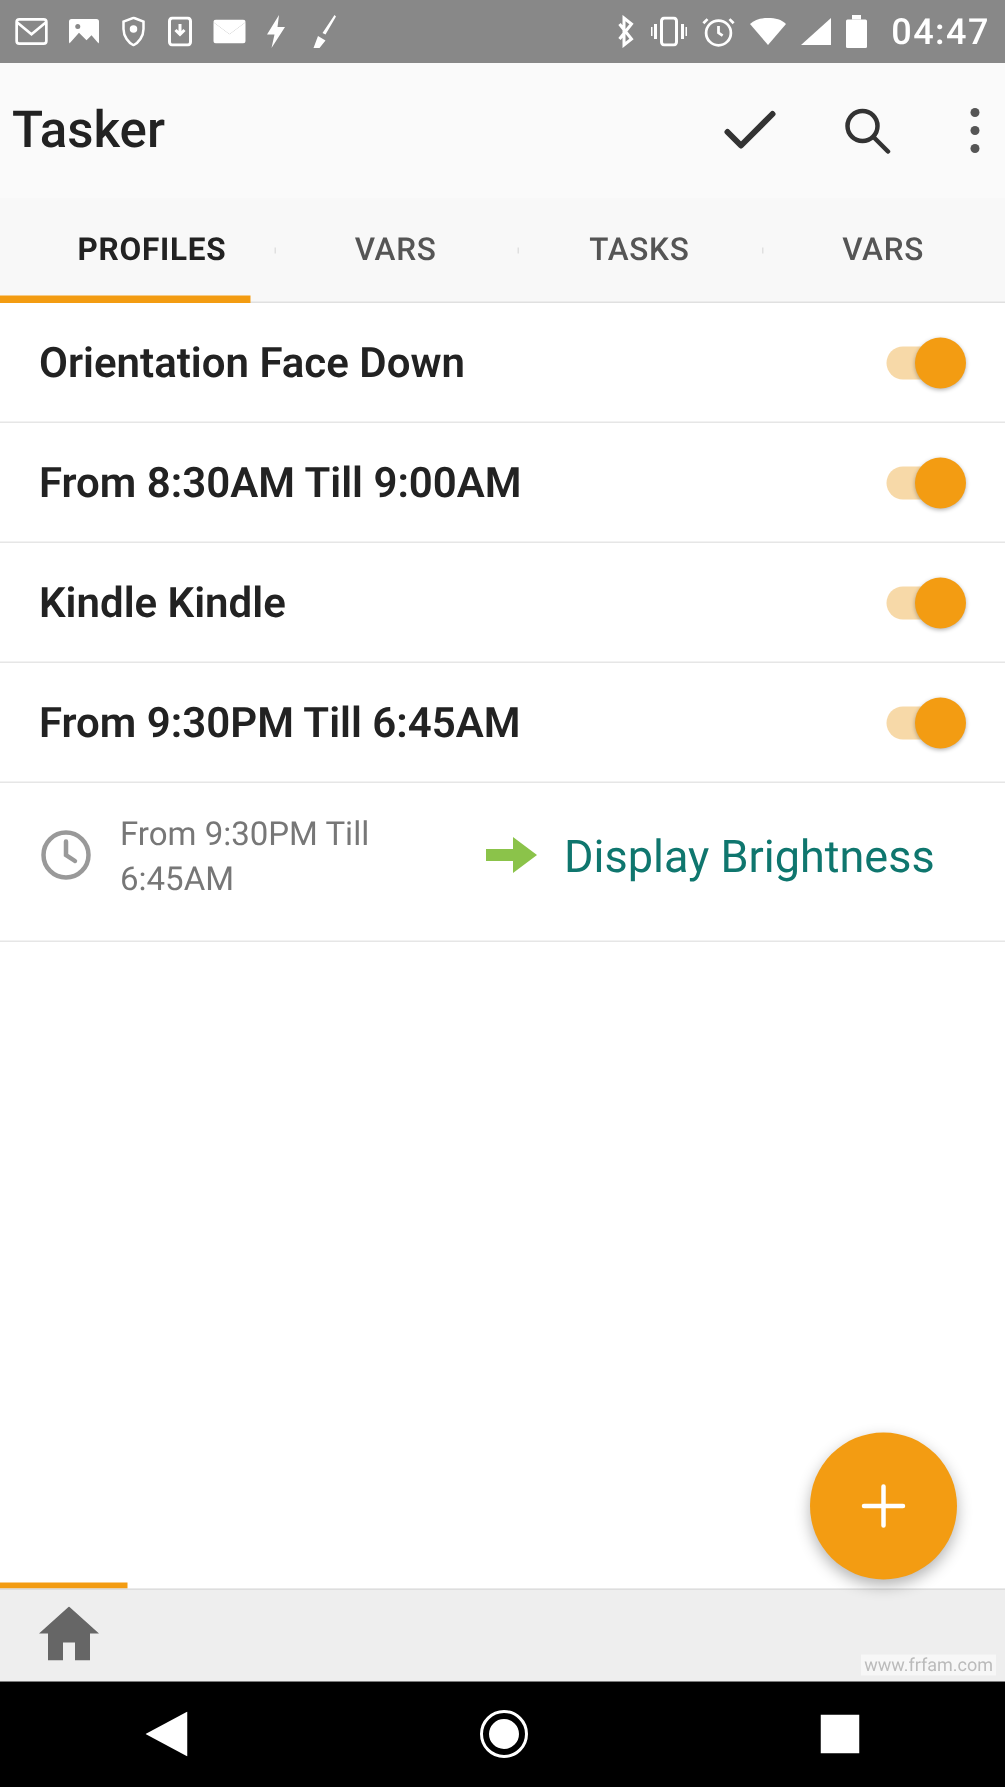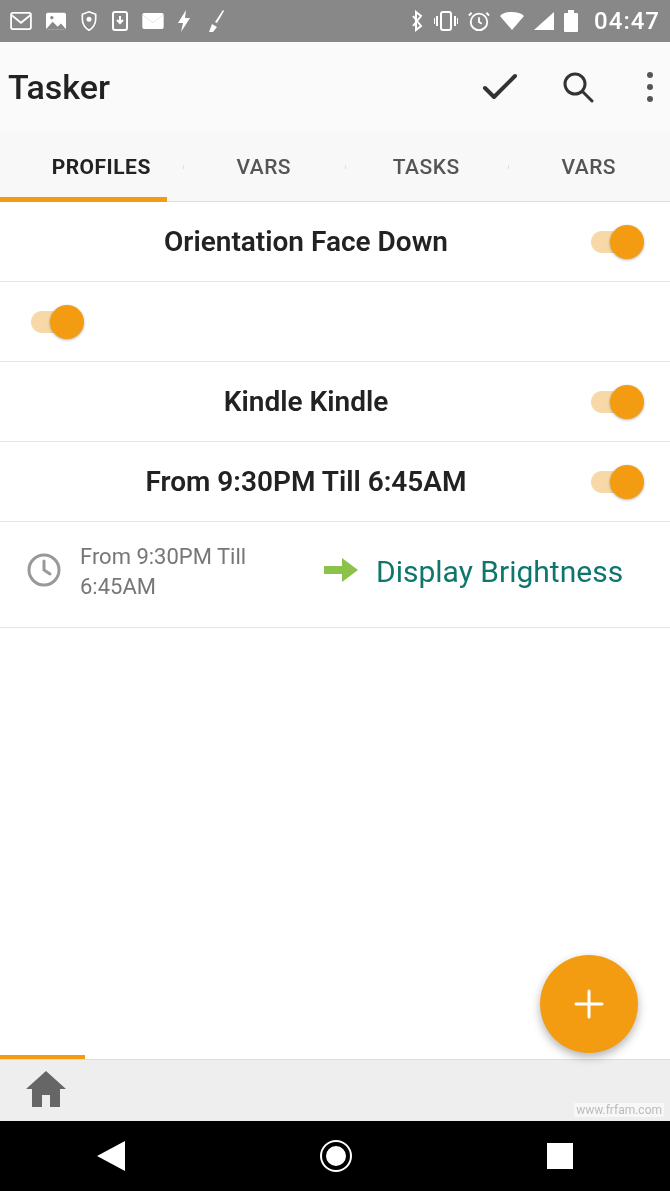--- a/index.html
+++ b/index.html
@@ -33,21 +33,21 @@
 
   
   .tabs{height:70px;display:flex;align-items:center;background:#f8f8f8;border-bottom:1px solid #e0e0e0;position:relative;}
   .tab{flex:1;text-align:center;color:#555;font-size:21px;font-weight:500;letter-spacing:0.5px;position:relative;}
   .tab.active{color:#222;font-weight:700;padding-left:20px;}
   .tab+.tab::before{content:"";position:absolute;left:0;top:10px;bottom:10px;width:1px;background:#e0e0e0;}
   .tab-indicator{position:absolute;bottom:-1px;left:0;height:5px;background:var(--orange);width:167px;}
 
   
   .list{flex:1;overflow:hidden;background:#fff;}
-  .row{display:flex;align-items:center;min-height:80px;padding:18px 26px;border-bottom:1px solid var(--divider);text-align:center;}
+  .row{display:flex;align-items:center;min-height:80px;padding:18px 26px;border-bottom:1px solid var(--divider);}
   .row-title{flex:1;font-size:28px;font-weight:600;color:#222;}
   .toggle{width:58px;height:32px;position:relative;}
   .toggle-track{position:absolute;inset:0;margin:auto;width:48px;height:22px;border-radius:11px;background:#f7d9a8;}
   .toggle-thumb{position:absolute;right:0;top:-1px;width:34px;height:34px;border-radius:50%;background:var(--orange);box-shadow:0 1px 3px rgba(0,0,0,0.3);}
 
   .detail-row{display:flex;align-items:center;padding:20px 26px 26px 26px;border-bottom:1px solid var(--divider);}
   .detail-left{display:flex;align-items:center;gap:18px;width:280px;}
   .detail-text{color:var(--grey-light);font-size:22px;line-height:1.35;}
   .arrow-wrap{margin:0 18px;}
   .detail-right{color:#0f766e;font-size:30px;}
@@ -187,20 +187,21 @@
 
     <div class="row">
       <div class="row-title">Orientation Face Down</div>
       <div class="toggle">
         <div class="toggle-track"></div>
           <div class="toggle-thumb"></div>
       </div>
     </div>
 
     <div class="row">
+      <div class="row-title">From  8:30AM Till  9:00AM</div>
       <div class="toggle">
         <div class="toggle-track"></div>
           <div class="toggle-thumb"></div>
       </div>
     </div>
 
     <div class="row">
       <div class="row-title">Kindle Kindle</div>
       <div class="toggle">
         <div class="toggle-track"></div>

